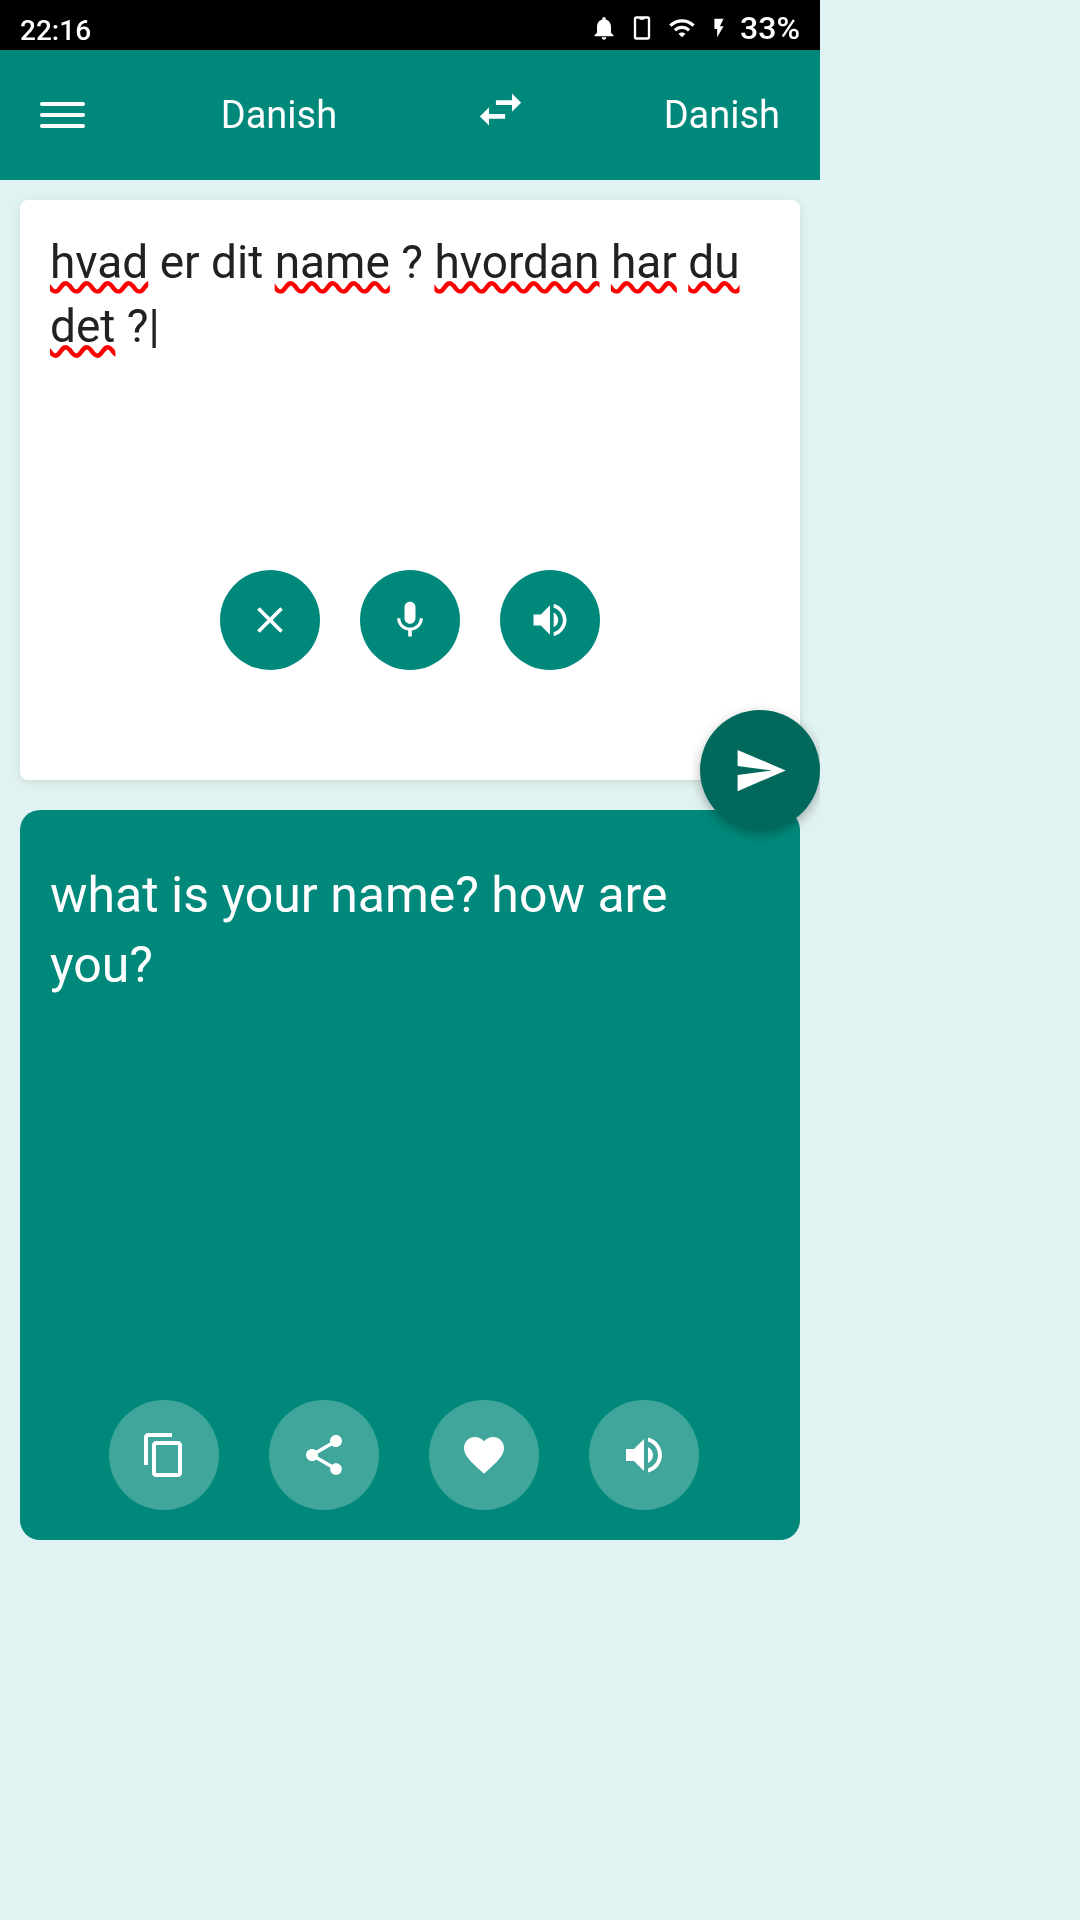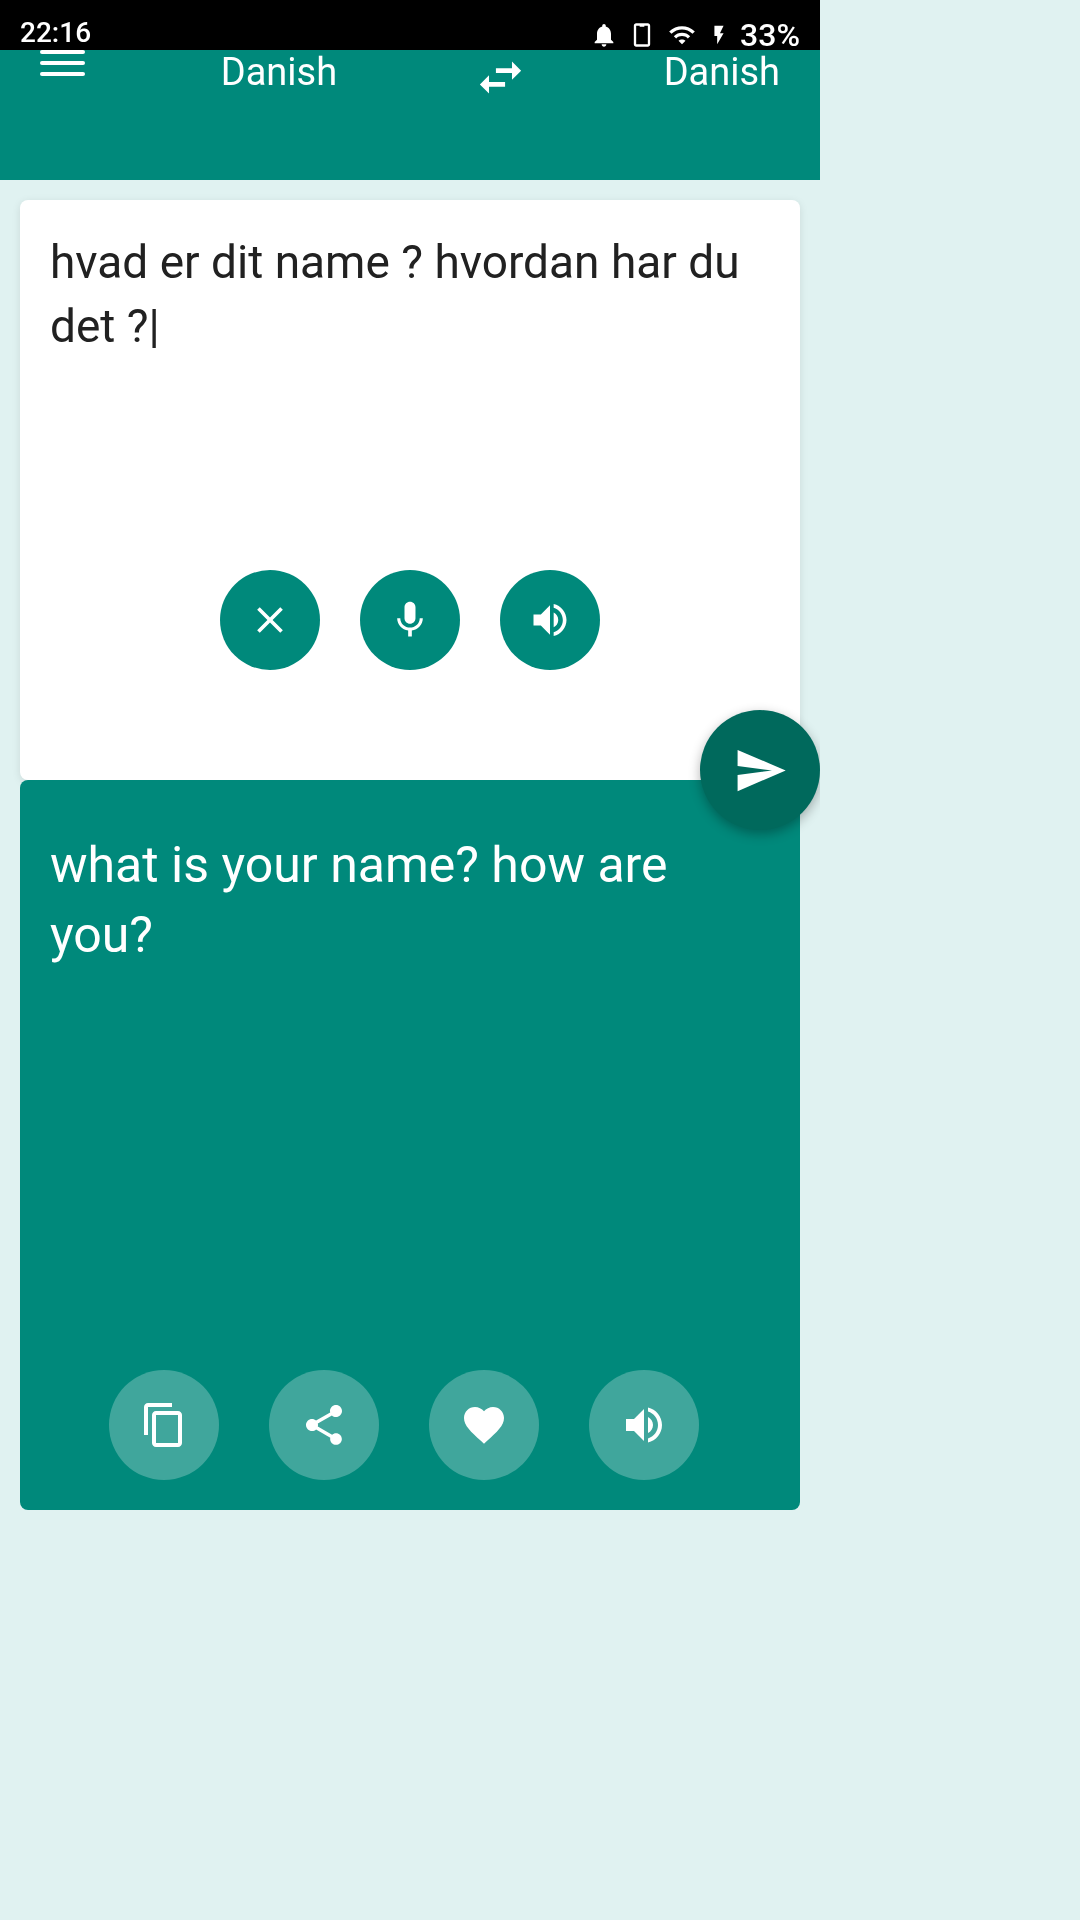--- a/index.html
+++ b/index.html
@@ -15,40 +15,41 @@
       font-family: 'Roboto', Arial, sans-serif;
       background: #e0f2f1;
       overflow-x: hidden;
     }
 
     
     .status-bar {
       background: #000;
       height: 50px;
       display: flex;
-      align-items: flex-start;
+      align-items: flex-end;
       justify-content: space-between;
-      padding: 16px 20px;
+      padding: 3px 20px;
       color: #fff;
       font-size: 28px;
       font-weight: 500;
     }
 
     .status-right {
       display: flex;
       align-items: center;
       gap: 10px;
       font-size: 32px;
     }
 
     
     .header {
       background: #00897b;
       height: 130px;
       display: flex;
+      align-items: center;
       justify-content: space-between;
       padding: 0 40px;
     }
 
     .header-menu {
       color: #fff;
       cursor: pointer;
       display: flex;
       flex-direction: column;
       gap: 7px;
@@ -91,20 +92,21 @@
     }
 
     .input-text {
       font-size: 46px;
       line-height: 1.4;
       color: #212121;
       min-height: 300px;
     }
 
     .spell-check {
+      text-decoration: underline;
       text-decoration-color: red;
       text-decoration-style: wavy;
     }
 
     @keyframes blink {
       0%, 50% { opacity: 1; }
       51%, 100% { opacity: 0; }
     }
 
     
@@ -146,24 +148,25 @@
       justify-content: center;
       color: #fff;
       font-size: 50px;
       box-shadow: 0 4px 12px rgba(0,0,0,0.3);
       z-index: 10;
     }
 
     
     .output-panel {
       background: #00897b;
-      border-radius: 8px;
+      border-radius: 20px;
       padding: 50px 42px 30px 30px;
       min-height: 700px;
       position: relative;
+      margin-top: 30px;
     }
 
     .output-text {
       font-size: 50px;
       color: #fff;
       line-height: 1.4;
       min-height: 500px;
     }
 
     

